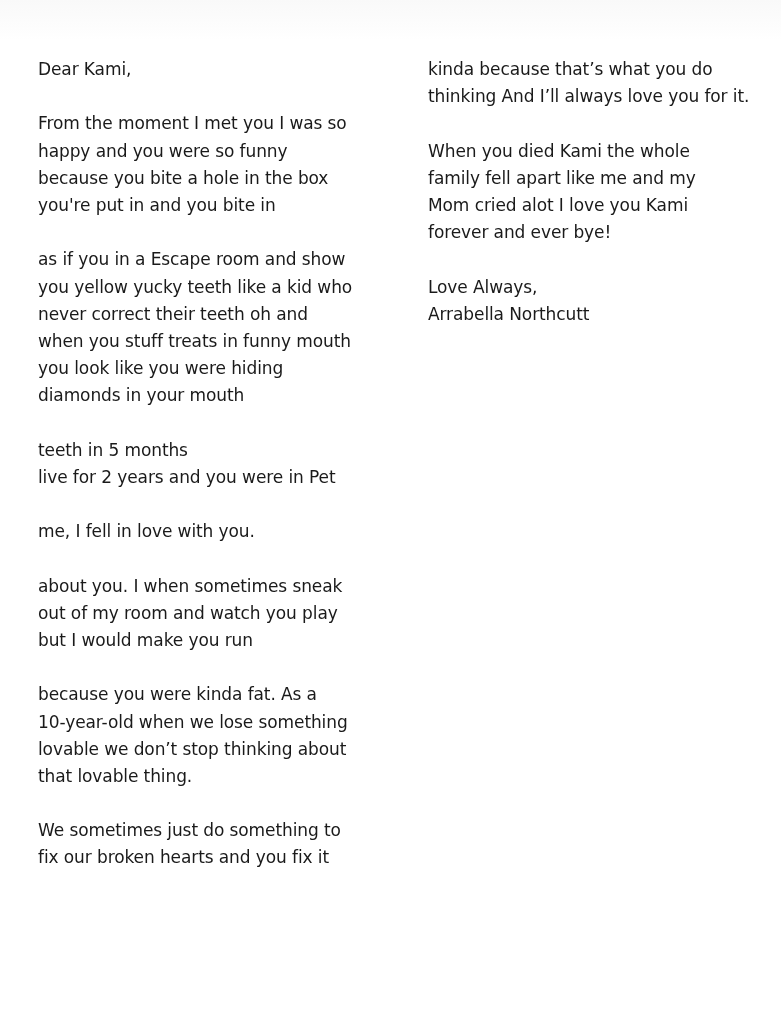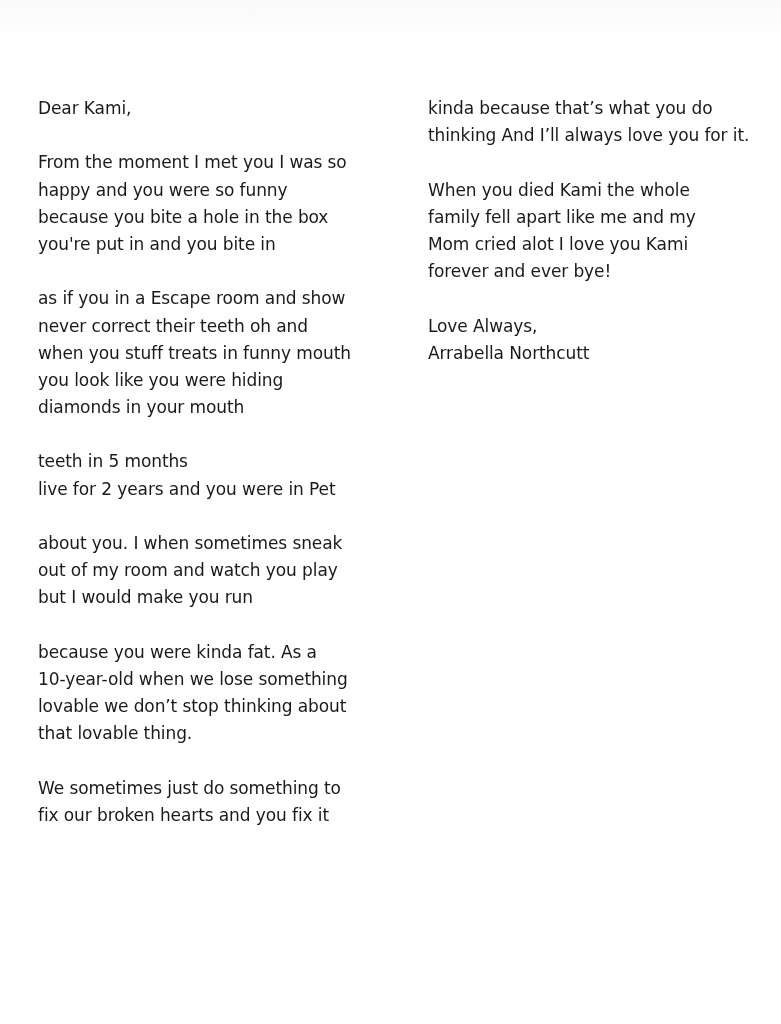--- a/index.html
+++ b/index.html
@@ -17,21 +17,20 @@
     }
     .top-shade {
       position: absolute;
       left: 0; top: 0;
       width: 781px; height: 40px;
       background: linear-gradient(#f9f9f9, #fdfdfd 70%, #ffffff);
     }
     .column {
       position: absolute;
       top: 56px;
-      margin-top: 39px;
     }
     .col-left { left: 38px; width: 360px; }
     .col-right { left: 428px; width: 350px; }
     .para {
       margin: 0 0 27.2px 0;
     }
     .line {
       display: block;
       font-size: 17px;
       line-height: 27.2px;
@@ -53,32 +52,34 @@
 
   <p class="para">
     <span class="line">From the moment I met you I was so</span>
     <span class="line">happy and you were so funny</span>
     <span class="line">because you bite a hole in the box</span>
     <span class="line">you're put in and you bite in</span>
   </p>
 
   <p class="para">
     <span class="line">as if you in a Escape room and show</span>
+    <span class="line">you yellow yucky teeth like a kid who</span>
     <span class="line">never correct their teeth oh and</span>
     <span class="line">when you stuff treats in funny mouth</span>
     <span class="line">you look like you were hiding</span>
     <span class="line">diamonds in your mouth</span>
   </p>
 
   <p class="para">
     <span class="line">teeth in 5 months</span>
     <span class="line">live for 2 years and you were in Pet</span>
   </p>
 
   <p class="para">
+    <span class="line">me, I fell in love with you.</span>
   </p>
 
   <p class="para">
     <span class="line">about you. I when sometimes sneak</span>
     <span class="line">out of my room and watch you play</span>
     <span class="line">but I would make you run</span>
   </p>
 
   <p class="para">
     <span class="line">because you were kinda fat. As a</span>

